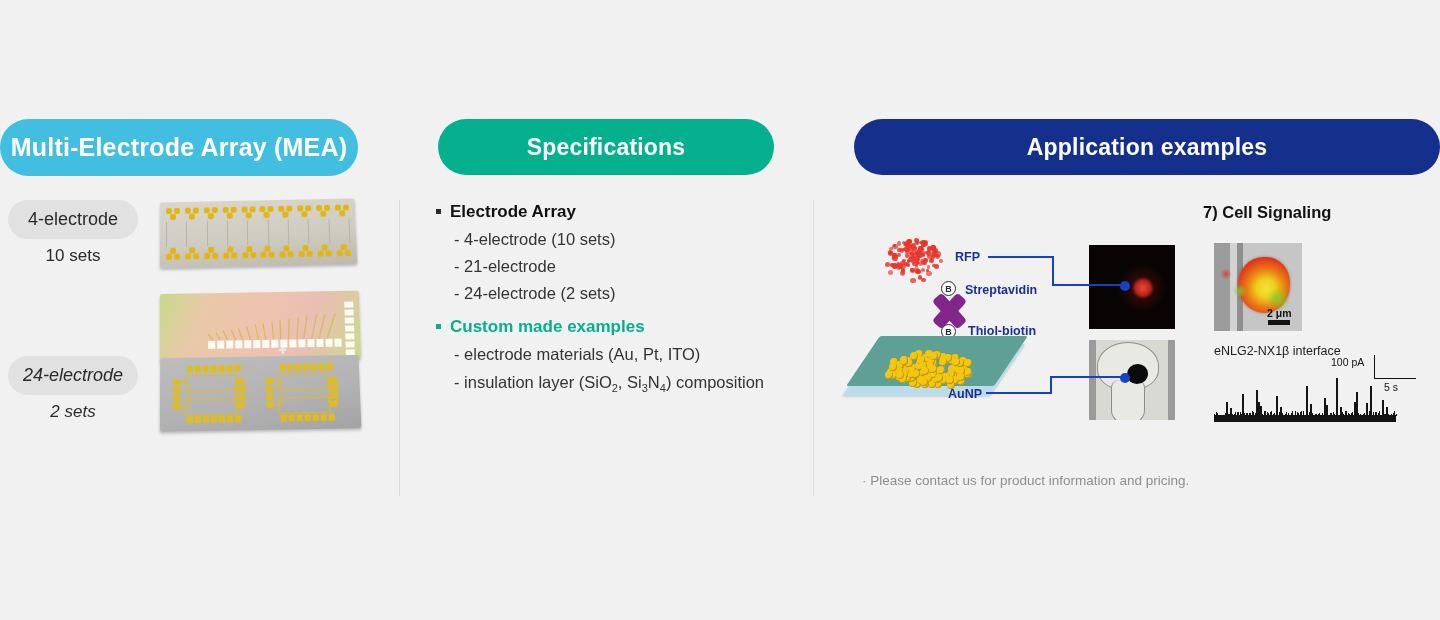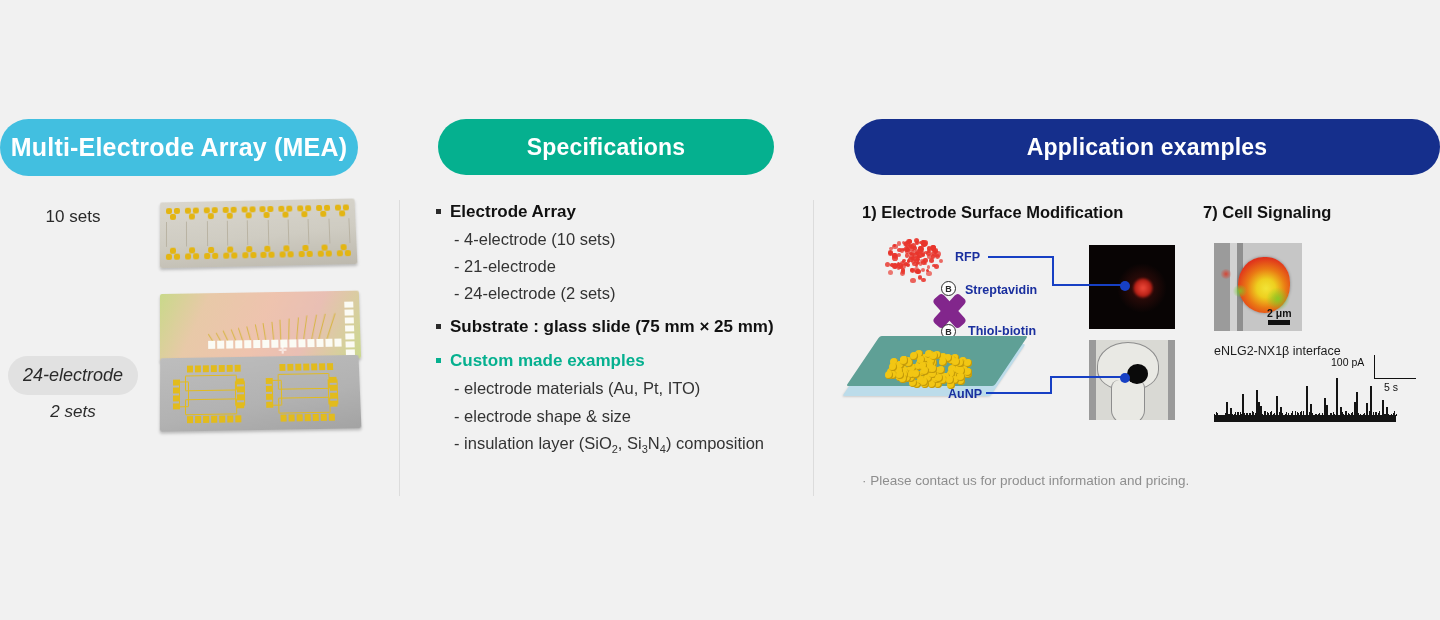--- a/index.html
+++ b/index.html
@@ -203,20 +203,21 @@
 <div class="page">
 
   <div class="pill" id="pill-mea">Multi-Electrode Array (MEA)</div>
   <div class="pill" id="pill-spec">Specifications</div>
   <div class="pill" id="pill-app">Application examples</div>
 
   <div class="divider" id="div-1"></div>
   <div class="divider" id="div-2"></div>
 
   <div class="mea-row" id="mea-row-0">
+    <div class="tag">4-electrode</div>
     <div class="tag-sets">10 sets</div>
     <div class="chip-photo">
       <div class="chip4">
         <div class="pad-row pad-top">
           <span class="pad-cluster">
               <i class="l"></i>
               <i class="r"></i>
               <i class="c"></i>
             </span>
           <span class="pad-cluster">
@@ -470,35 +471,29 @@
   <div id="spec-list">
 
     <div class="spec-head">
       <span class="sq"></span>
       <span>Electrode Array</span>
     </div>
     <div class="spec-sub">- 4-electrode (10 sets)</div>
     <div class="spec-sub">- 21-electrode</div>
     <div class="spec-sub">- 24-electrode (2 sets)</div>
 
-    <div class="spec-head">
-      <span class="sq"></span>
-      <span>Substrate : glass slide (75 mm × 25 mm)</span>
-    </div>
 
     <div class="spec-head green">
       <span class="sq"></span>
       <span>Custom made examples</span>
     </div>
     <div class="spec-sub">- electrode materials (Au, Pt, ITO)</div>
-    <div class="spec-sub">- electrode shape &amp; size</div>
     <div class="spec-sub"><span>- insulation layer (SiO</span><sub>2</sub><span>, Si</span><sub>3</sub><span>N</span><sub>4</sub><span>) composition</span></div>
   </div>
 
-  <div class="app-title" id="app-title-1">1) Electrode Surface Modification</div>
   <div class="app-title" id="app-title-2">7) Cell Signaling</div>
 
   <div id="diagram1">
     <div class="rfp-blob" id="rfpblob">
         <i style="width: 3.86771px; height: 3.86771px; left: 56.7789px; top: 21.0731px; opacity: 0.723693;"></i>
         <i style="width: 3.98794px; height: 3.98794px; left: 26.355px; top: 6.27841px; opacity: 0.913219;"></i>
         <i style="width: 5.05354px; height: 5.05354px; left: 29.1339px; top: 5.47388px; opacity: 0.87257;"></i>
         <i style="width: 4.12269px; height: 4.12269px; left: 34.3508px; top: 12.1496px; opacity: 0.897765;"></i>
         <i style="width: 5.05173px; height: 5.05173px; left: 26.6087px; top: 16.4841px; opacity: 0.813763;"></i>
         <i style="width: 3.36851px; height: 3.36851px; left: 52.0926px; top: 12.5698px; opacity: 0.829569;"></i>

